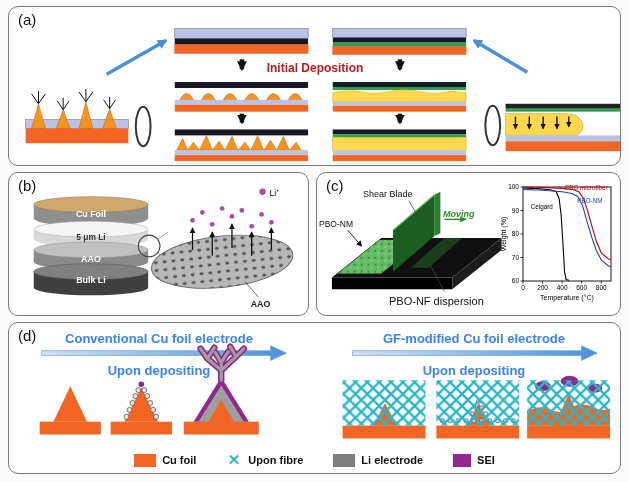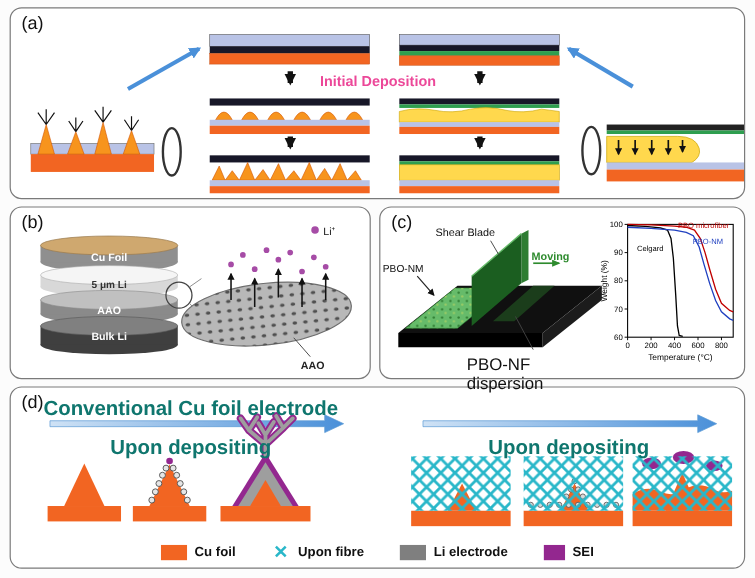--- a/index.html
+++ b/index.html
@@ -6,23 +6,23 @@
   html,body{width:629px;height:482px;background:#fcfcfc;font-family:"Liberation Sans",sans-serif;color:#111;overflow:hidden}
   .fig{position:relative;width:629px;height:482px}
   .panel{position:absolute;border:1.6px solid #7a7a7a;border-radius:10px;background:#fff}
   #panel-a{left:8px;top:6px;width:613px;height:160px}
   #panel-b{left:8px;top:172px;width:301px;height:144px}
   #panel-c{left:316px;top:172px;width:305px;height:144px}
   #panel-d{left:8px;top:322px;width:613px;height:152px}
   .panel-label{position:absolute;left:9px;top:4px;font-size:15px;color:#111;z-index:5}
   .svgfill{position:absolute;left:0;top:0;width:100%;height:100%}
   .cap{position:absolute;font-weight:bold;font-size:12.5px;line-height:1.12;text-align:center;color:#000;z-index:4}
-  .step{position:absolute;font-weight:bold;font-size:12px;text-align:center;color:#ec4899;z-index:4}
+  .step{position:absolute;font-weight:bold;font-size:12px;text-align:center;color:#b91c1c;z-index:4}
   .small-lab{position:absolute;font-size:9px;color:#111;text-align:left;z-index:4}
-  .dtitle{position:absolute;font-weight:bold;font-size:17px;text-align:center;color:#0f766e;z-index:4}
+  .dtitle{position:absolute;font-weight:bold;font-size:13px;text-align:center;color:#3b82f6;z-index:4}
   .legend{position:absolute;left:0;right:0;bottom:5px;display:flex;justify-content:center;align-items:center;gap:30px;font-size:11px;font-weight:600;color:#111;z-index:4}
   .legend-item{display:flex;align-items:center;gap:6px}
   #tga-plot{position:absolute;left:182px;top:4px;z-index:3}
   #tga-plot text{font-family:"Liberation Sans",sans-serif}
   svg text{font-family:"Liberation Sans",sans-serif}
 </style>
 </head>
 <body>
 
 <svg width="0" height="0" style="position:absolute" aria-hidden="true">
@@ -243,23 +243,23 @@
         <polyline points="24,10.940000000000014 38.666666666666664,11.645000000000007 51.37777777777778,12.820000000000007 57.24444444444444,14.7 60.17777777777778,21.75 62.13333333333333,38.2 64.08888888888889,68.75 65.55555555555556,94.60000000000001 67.02222222222221,102.59 69.95555555555555,103.295" fill="none" stroke="#000000" stroke-width="1.1"></polyline>
         <text x="31.822222222222223" y="32.325" font-size="6.3" fill="#000000">Celgard</text>
         <polyline points="24,10 43.55555555555556,10.470000000000006 63.11111111111111,11.409999999999986 72.88888888888889,12.35 79.73333333333333,14.7 84.62222222222222,21.75 88.53333333333333,33.5 92.44444444444444,47.6 97.33333333333334,64.05 102.22222222222221,75.8 109.06666666666666,81.675 112,82.85000000000001" fill="none" stroke="#c00000" stroke-width="1.1"></polyline>
         <text x="66.04444444444445" y="13.290000000000013" font-size="6.3" fill="#c00000">PBO microfiber</text>
         <polyline points="24,12.35 43.55555555555556,13.290000000000013 63.11111111111111,14.7 72.88888888888889,16.57999999999999 78.75555555555556,19.4 83.64444444444445,28.8 87.55555555555556,42.9 92.44444444444444,59.35 97.33333333333334,73.45 102.22222222222221,82.85000000000001 109.06666666666666,88.72500000000001 112,89.89999999999999" fill="none" stroke="#2040c0" stroke-width="1.1"></polyline>
         <text x="78.26666666666667" y="25.979999999999993" font-size="6.3" fill="#2040c0">PBO-NM</text>
         <text x="7" y="57" font-size="7" text-anchor="middle" fill="#000" transform="rotate(-90 7 57)">Weight (%)</text>
         <text x="68" y="123" font-size="7" text-anchor="middle" fill="#000">Temperature (°C)</text>
       </svg>
     <div class="small-lab" style="left:46px;top:16px;width:80px">Shear Blade</div>
-    <div class="small-lab" style="left:126px;top:36px;width:56px;color:#2e8b2e;font-weight:bold;text-align:left">Moving</div>
+    <div class="small-lab" style="left:126px;top:36px;width:56px;color:#2e8b2e;font-style:italic;font-weight:bold;text-align:left">Moving</div>
     <div class="small-lab" style="left:2px;top:46px;width:46px;font-size:8.5px">PBO-NM</div>
-    <div class="small-lab" style="left:72px;top:122px;width:118px;font-size:14px">PBO-NF dispersion</div>
+    <div class="small-lab" style="left:72px;top:122px;width:118px;font-size:11px">PBO-NF dispersion</div>
   </section>
 
   <section class="panel" id="panel-d">
     <div class="panel-label">(d)</div>
     <svg class="svgfill" viewBox="0 0 613 152">
 
       <path d="M30,28 L262,28 L262,23 L278,30.5 L262,38 L262,33 L30,33 Z" fill="url(#grad-arrow)" stroke="#5b9bd5" stroke-width="0.6"></path>
       <path d="M345,28 L577,28 L577,23 L593,30.5 L577,38 L577,33 L345,33 Z" fill="url(#grad-arrow)" stroke="#5b9bd5" stroke-width="0.6"></path>
 
       <g>
@@ -328,20 +328,21 @@
         <path d="M522,104 L522,90 Q534,82 546,88 Q556,93 566,86 Q578,79 590,86 Q598,90 606,87 L606,104 Z" fill="#f26522"></path>
         <path d="M550,104 L564,72 L578,104 Z" fill="#f26522"></path>
         <ellipse cx="538" cy="64" rx="8" ry="5" fill="#93278f"></ellipse>
         <ellipse cx="565" cy="59" rx="9" ry="5.5" fill="#93278f"></ellipse>
         <ellipse cx="591" cy="66" rx="7" ry="4.5" fill="#93278f"></ellipse>
         <rect x="522" y="58" width="84" height="46" fill="url(#mesh)"></rect>
       </g>
     </svg>
     <div class="dtitle" style="left:25px;top:8px;width:250px">Conventional Cu foil electrode</div>
     <div class="dtitle" style="left:25px;top:40px;width:250px">Upon depositing</div>
+    <div class="dtitle" style="left:340px;top:8px;width:250px">GF-modified Cu foil electrode</div>
     <div class="dtitle" style="left:340px;top:40px;width:250px">Upon depositing</div>
     <div class="legend">
       <div class="legend-item">
         <svg width="22" height="13">
             <rect width="22" height="13" fill="#f26522"></rect>
           </svg>
         <span>Cu foil</span>
       </div>
       <div class="legend-item">
         <svg width="16" height="16">

